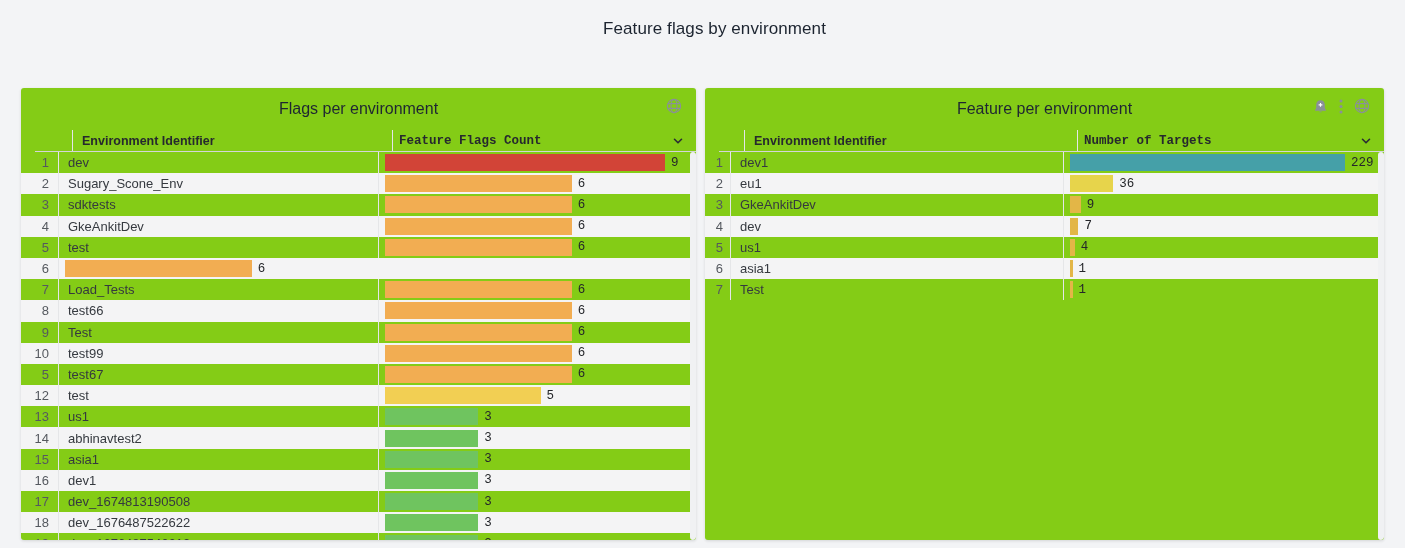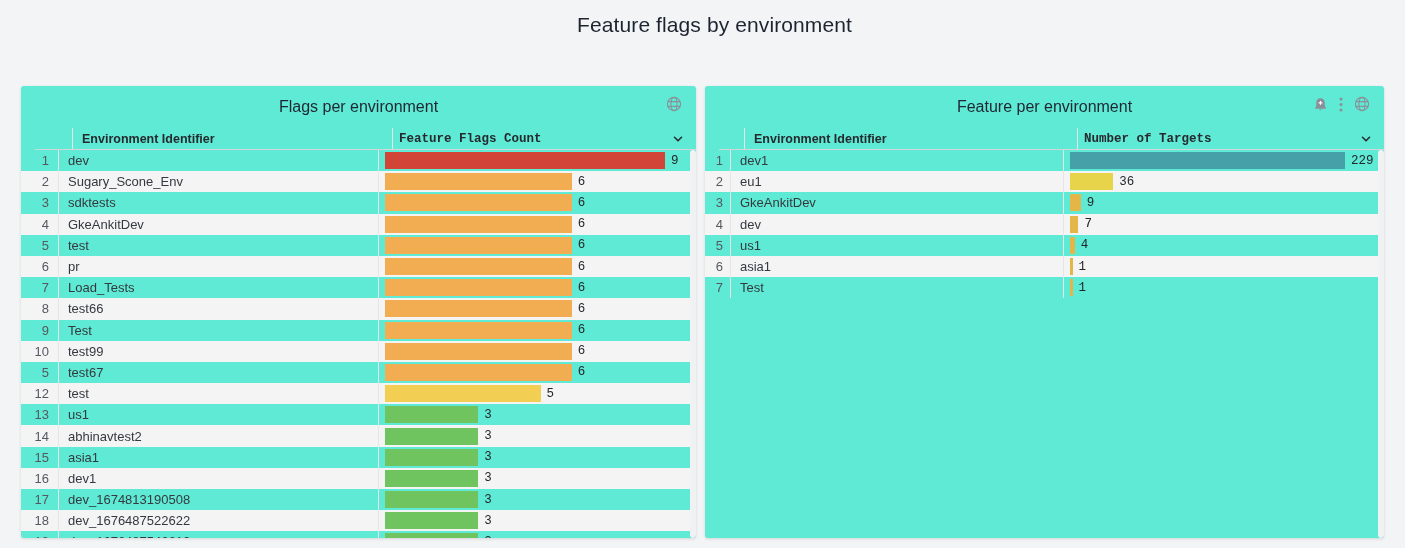--- a/index.html
+++ b/index.html
@@ -1,21 +1,21 @@
 <!DOCTYPE html>
 <html><head>
 <meta charset="utf-8">
 <style>
   * { margin:0; padding:0; box-sizing:border-box; }
   html,body { width:1405px; height:548px; overflow:hidden;
     background:#f3f4f6; font-family:"Liberation Sans", sans-serif; }
-  .dash-title { text-align:center; margin-top:13px; font-size:21px;
+  .dash-title { text-align:center; margin-top:19px; font-size:17px;
     font-weight:500; color:#1c2430; letter-spacing:.1px;padding-left:24px; }
   .panels { display:flex; gap:9px; margin:49px 21px 0 21px; }
-  .panel { background:#5eead4; border-radius:3px; height:452px; position:relative;
+  .panel { background:#84cc16; border-radius:3px; height:452px; position:relative;
     box-shadow:0 1px 3px rgba(24,26,30,.14); overflow:hidden; }
   .panel.p0 { width:675px; }
   .panel.p1 { width:679px; }
   .panel-hdr { height:42px; display:flex; align-items:center; justify-content:center; position:relative; }
   .panel-title { font-size:16px; font-weight:500; color:#1f2633; }
   .panel-icons { position:absolute; right:14px; top:10px; display:flex; gap:11px; align-items:center; }
   .panel-icons .ic { display:inline-flex; cursor:pointer; }
   
   .tbl-head { display:flex; height:22px; border-bottom:1px solid #d4d5d8;
     font-size:12.5px; font-weight:700; color:#26292e; position:relative; align-items:center;margin-left:14px; }
@@ -105,21 +105,20 @@
         <div class="trow">
           <div class="c-num">5</div>
           <div class="c-env">test</div>
           <div class="c-bar">
             <span class="bar" style="width: 186.667px; background: rgb(242, 173, 82);"></span>
             <span class="bar-val">6</span>
           </div>
         </div>
         <div class="trow">
           <div class="c-num">6</div>
-          <div class="c-env">pr</div>
           <div class="c-bar">
             <span class="bar" style="width: 186.667px; background: rgb(242, 173, 82);"></span>
             <span class="bar-val">6</span>
           </div>
         </div>
         <div class="trow">
           <div class="c-num">7</div>
           <div class="c-env">Load_Tests</div>
           <div class="c-bar">
             <span class="bar" style="width: 186.667px; background: rgb(242, 173, 82);"></span>

